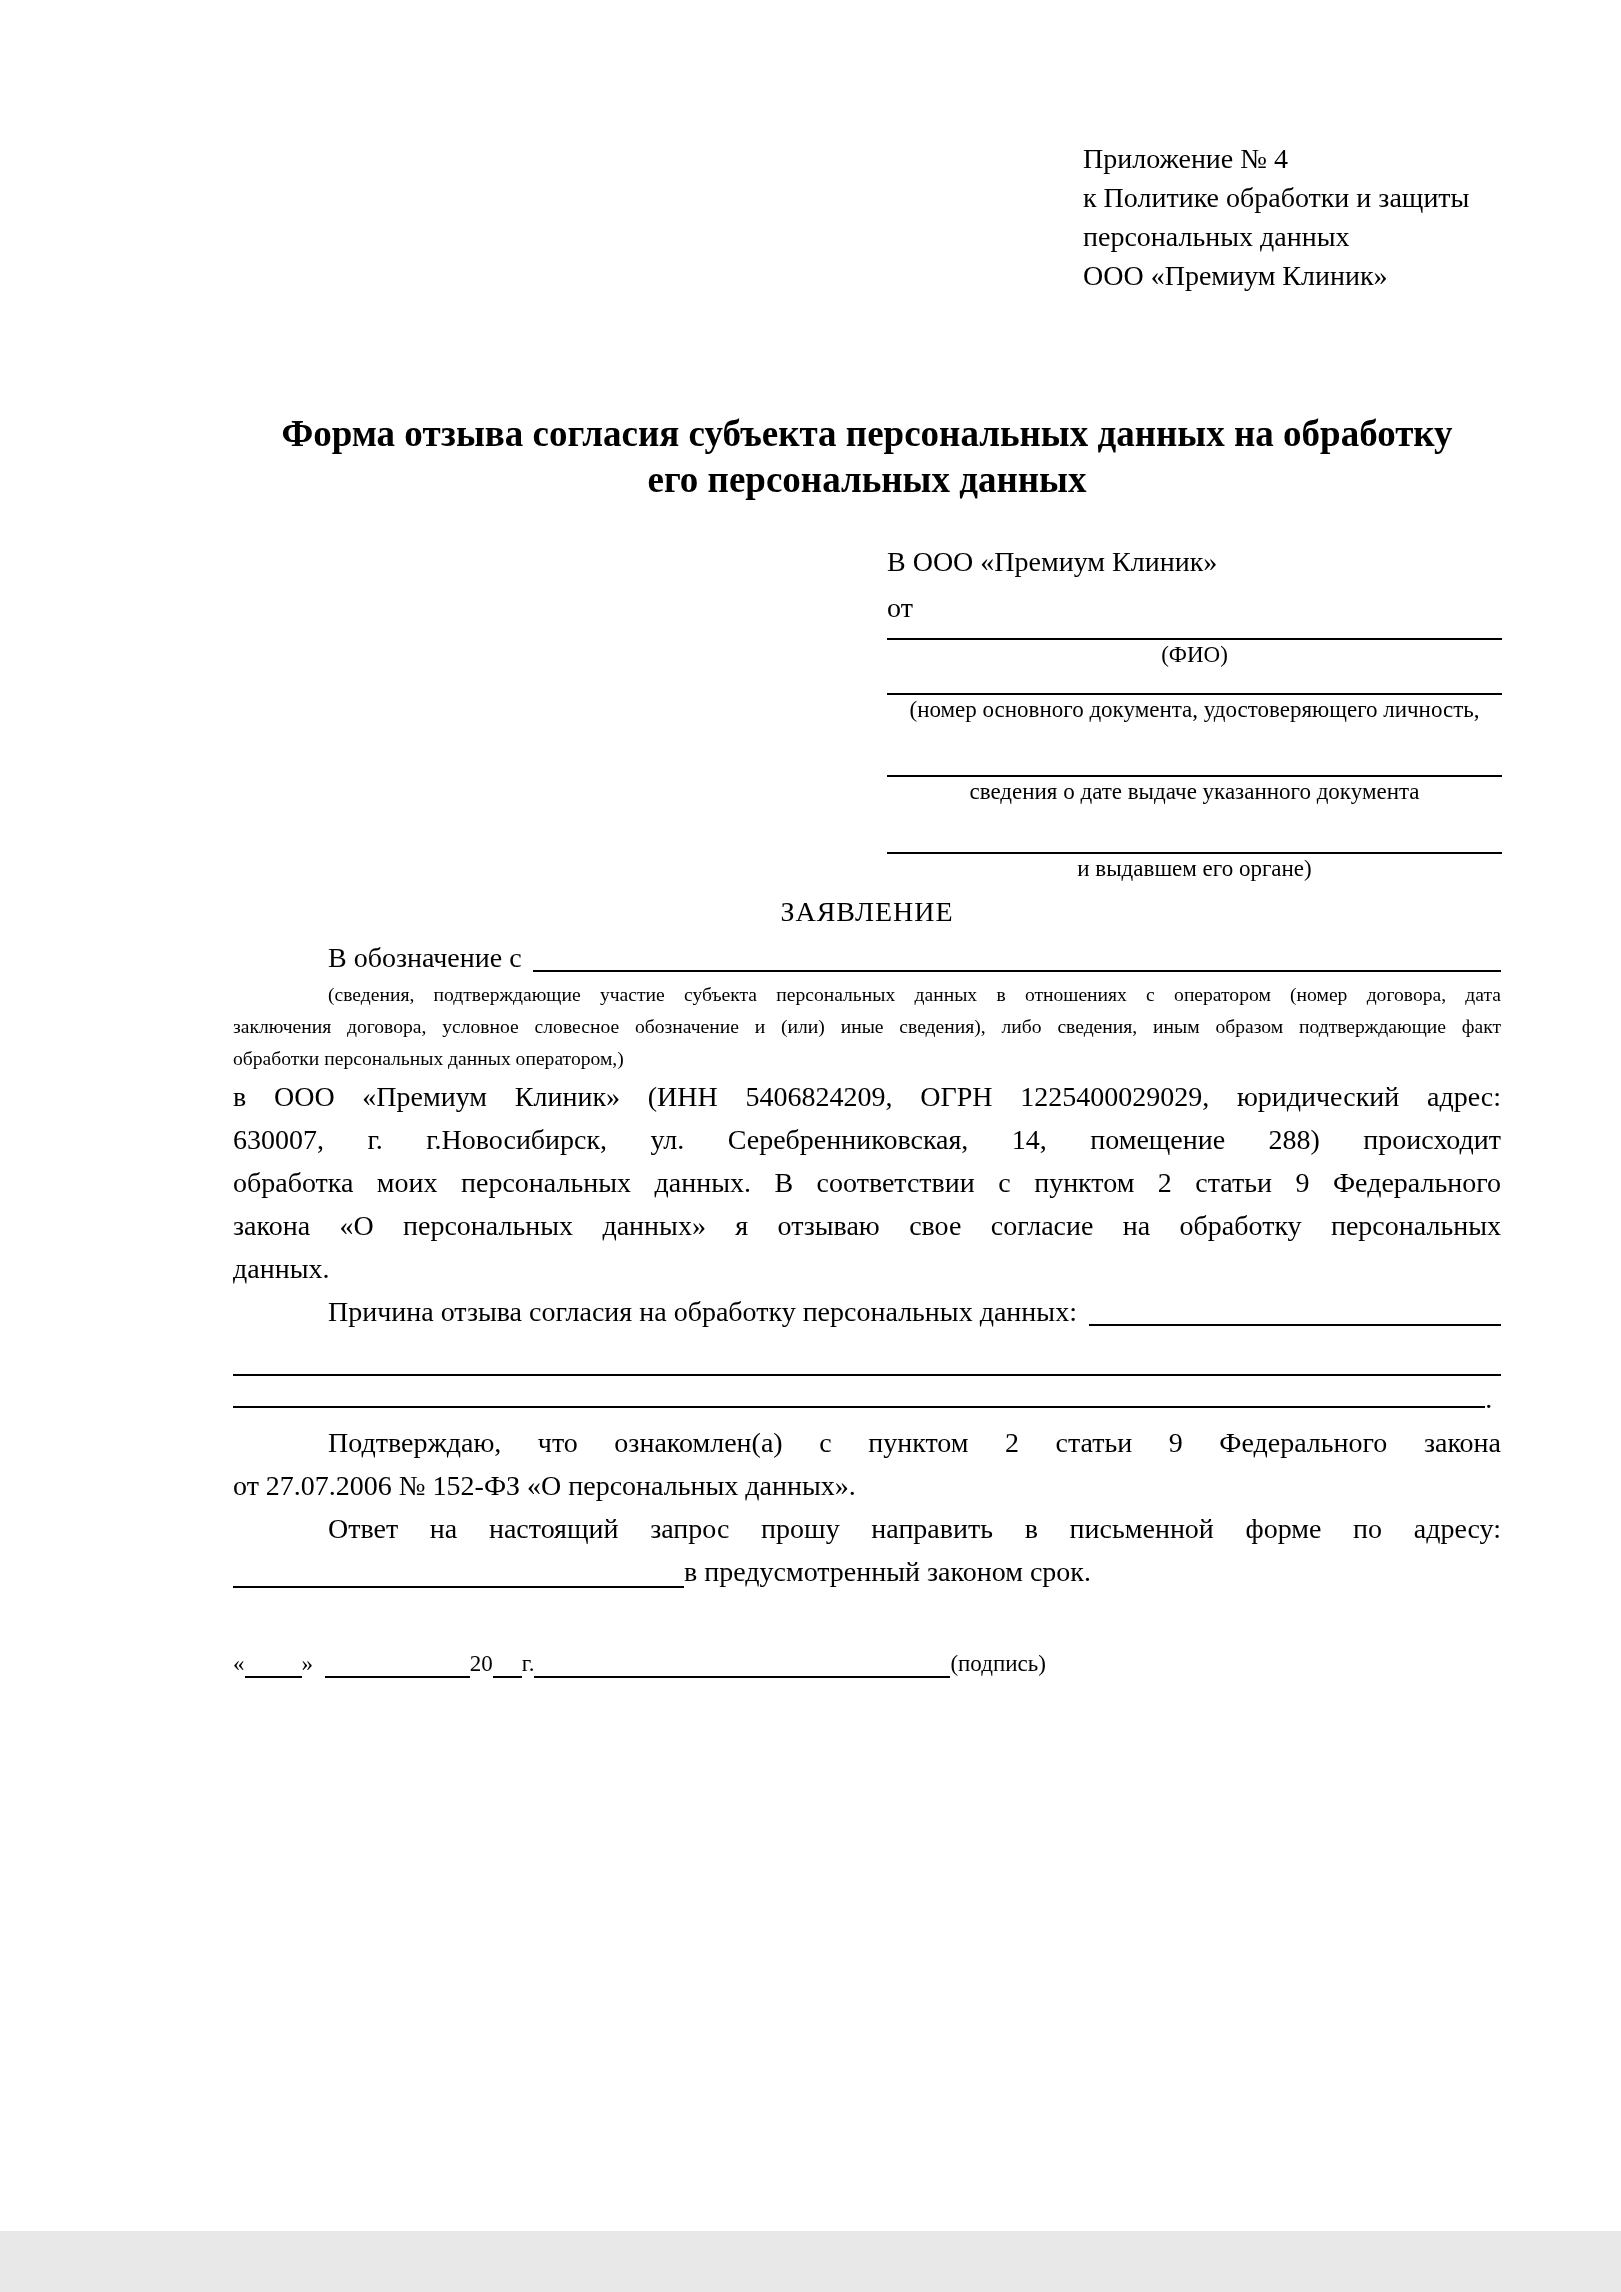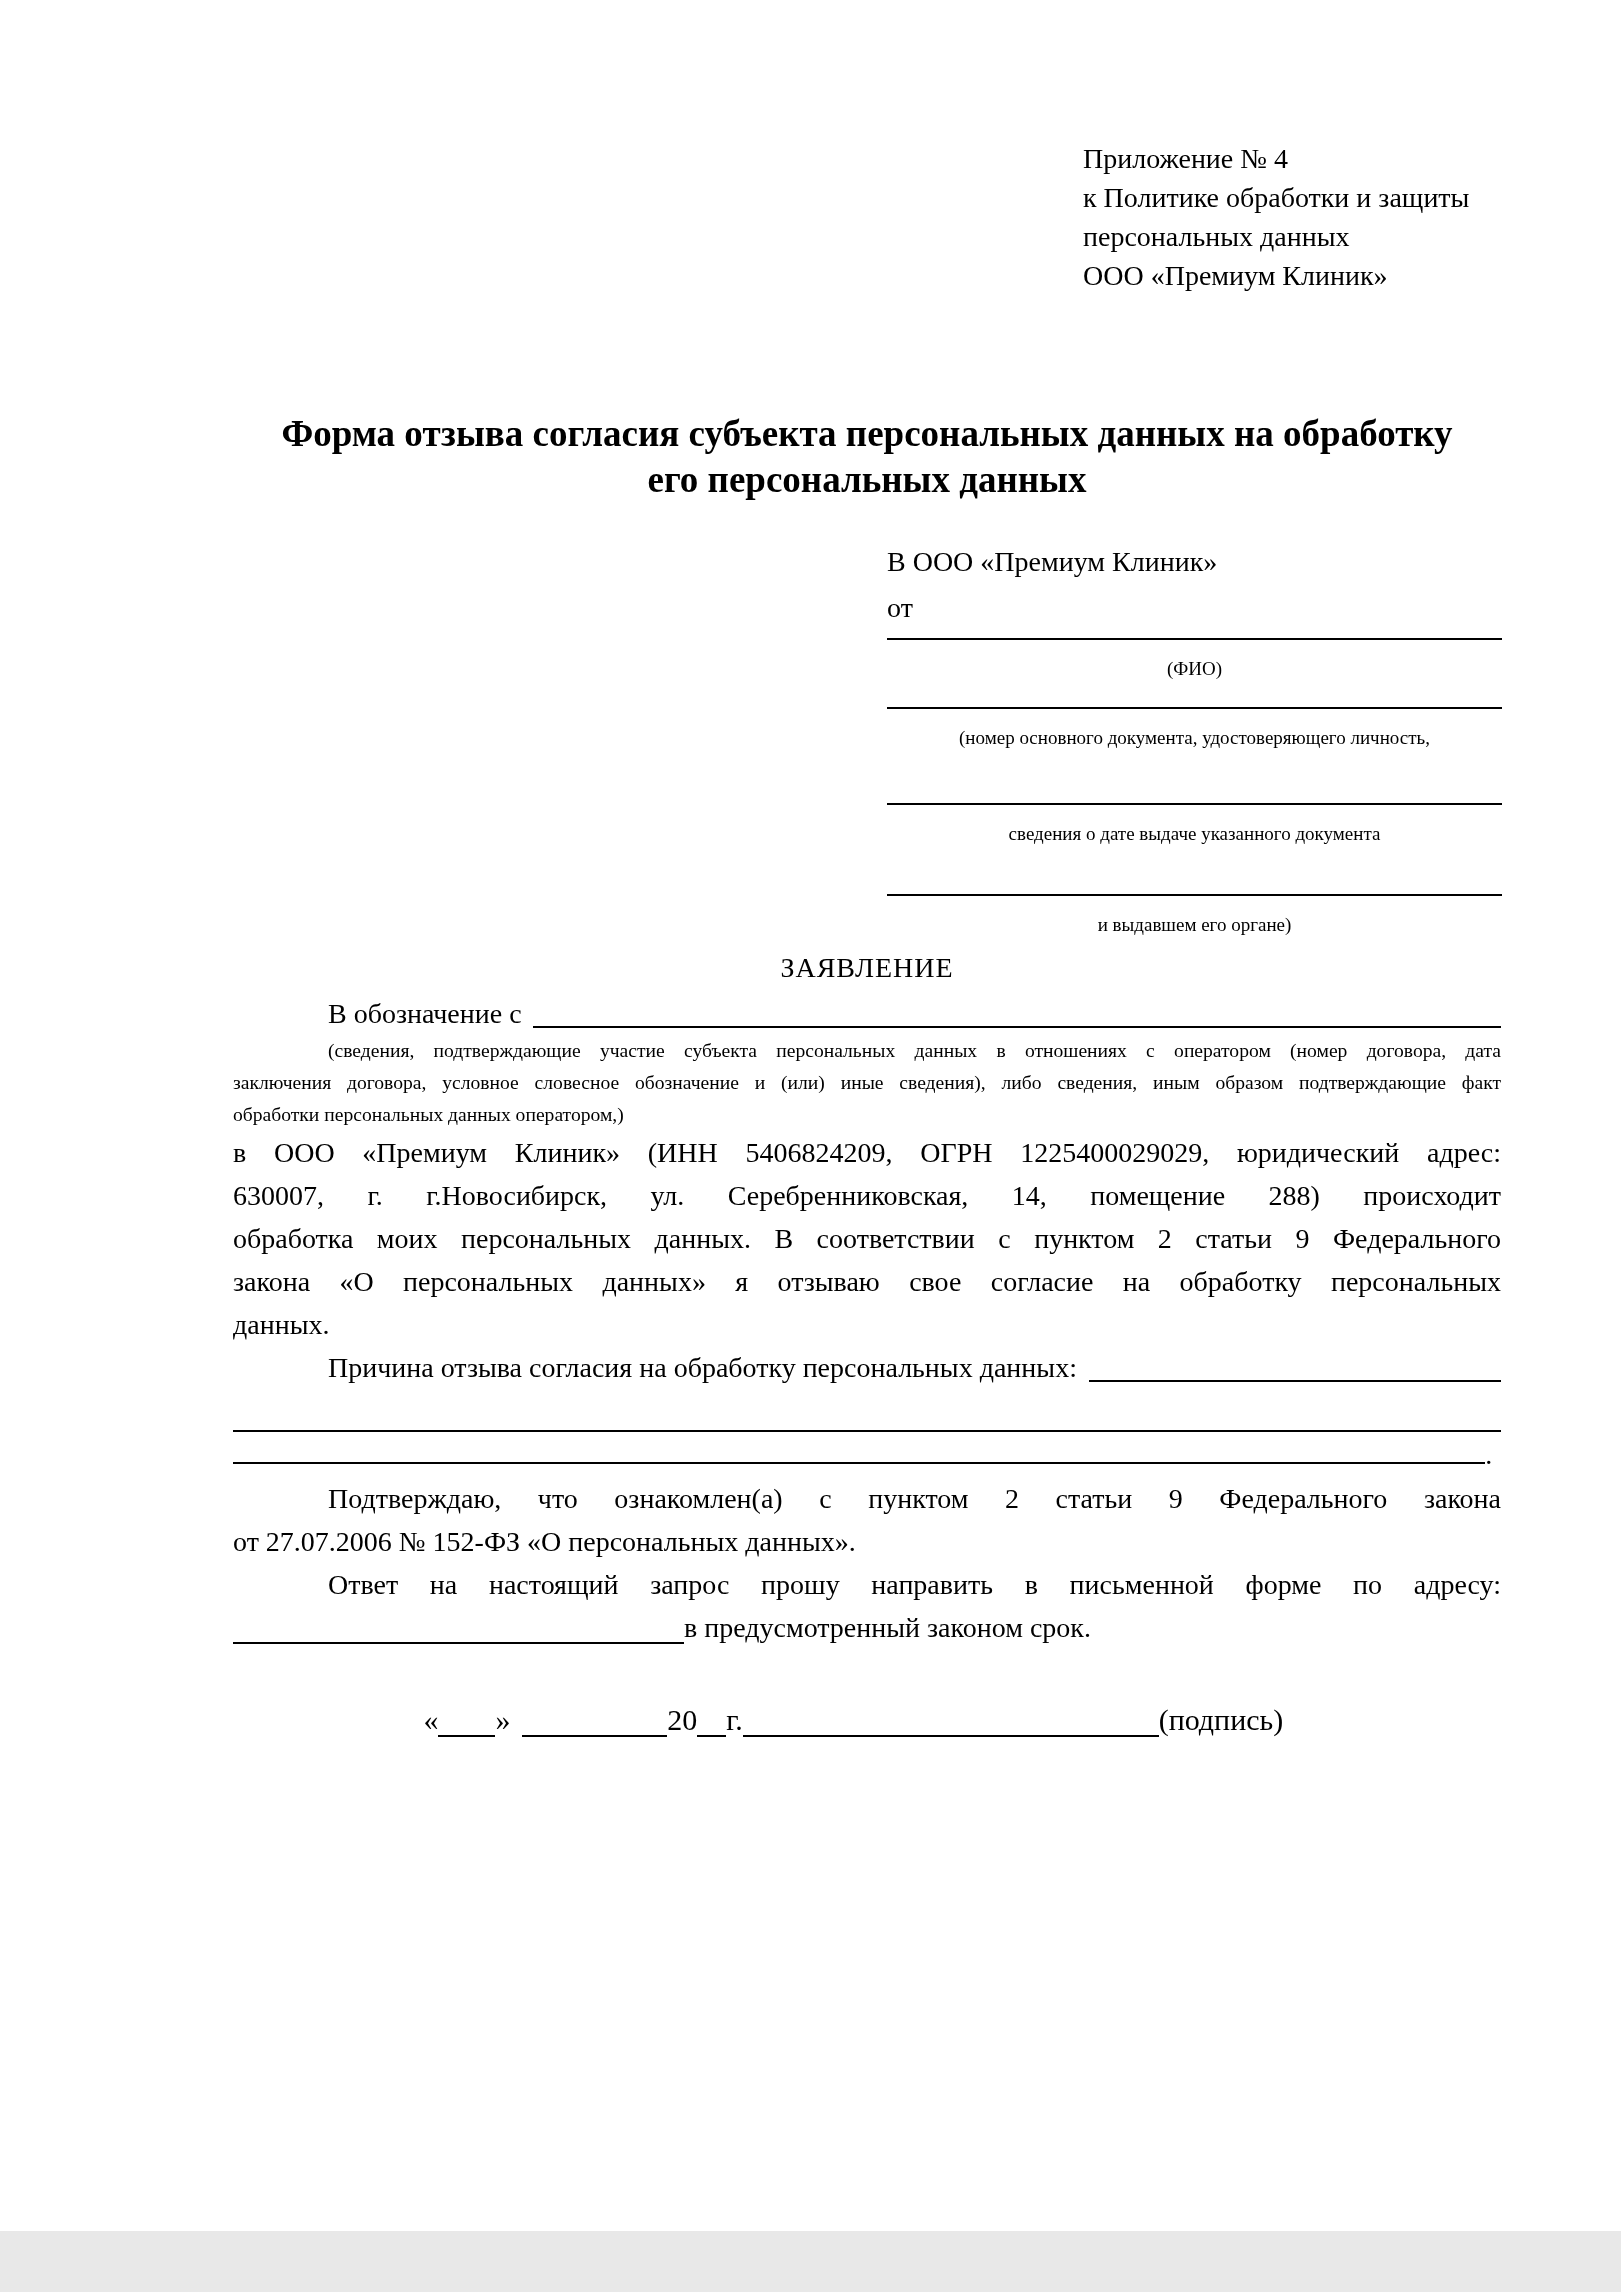--- a/index.html
+++ b/index.html
@@ -28,23 +28,23 @@
   
   .addressee { margin-left: 654px; margin-top: 35px; width: 615px; font-size: 28px; }
   .addr-to   { line-height: 47px; }
   .addr-from { line-height: 45px; }
   .blank-rule { border-bottom: 2.9px solid #000; }
   .rule-fio { height: 7.8px; }
   .rule-doc { height: 25.5px; }
   .rule-date { height: 53px; }
   .rule-organ { height: 47px; }
   .caption {
-    font-size: 19px;
+    font-size: 23px;
     line-height: 25.5px;
-    margin-top: 16px;
+    margin-top: 2px;
     text-align: center;
     white-space: nowrap;
   }
   
   .statement-heading {
     margin-top: 12px;
     font-size: 28px;
     line-height: 37px;
     text-align: center;
     letter-spacing: 1px;
@@ -77,22 +77,22 @@
     height: 2.9px;
     border-bottom: 2.9px solid #000;
     vertical-align: -6.9px;
   }
   .reply2 { font-size: 28px; line-height: 43px; }
   .w460 { width: 451px; }
   
   .footer-row {
     margin-top: 49px;
     display: flex;
-    justify-content: center;
-    font-size: 30px;
+    justify-content: flex-start;
+    font-size: 23px;
     line-height: 43px;
   }
   .date-group { white-space: nowrap; }
   .sign-group { white-space: nowrap; margin-right: 27.4px; }
   .w58 { width: 57px; }
   .w148 { width: 145px; }
   .w30 { width: 29px; }
   .w424 { width: 416px; }
   .gap12 { display: inline-block; width: 11.8px; }
 </style>

